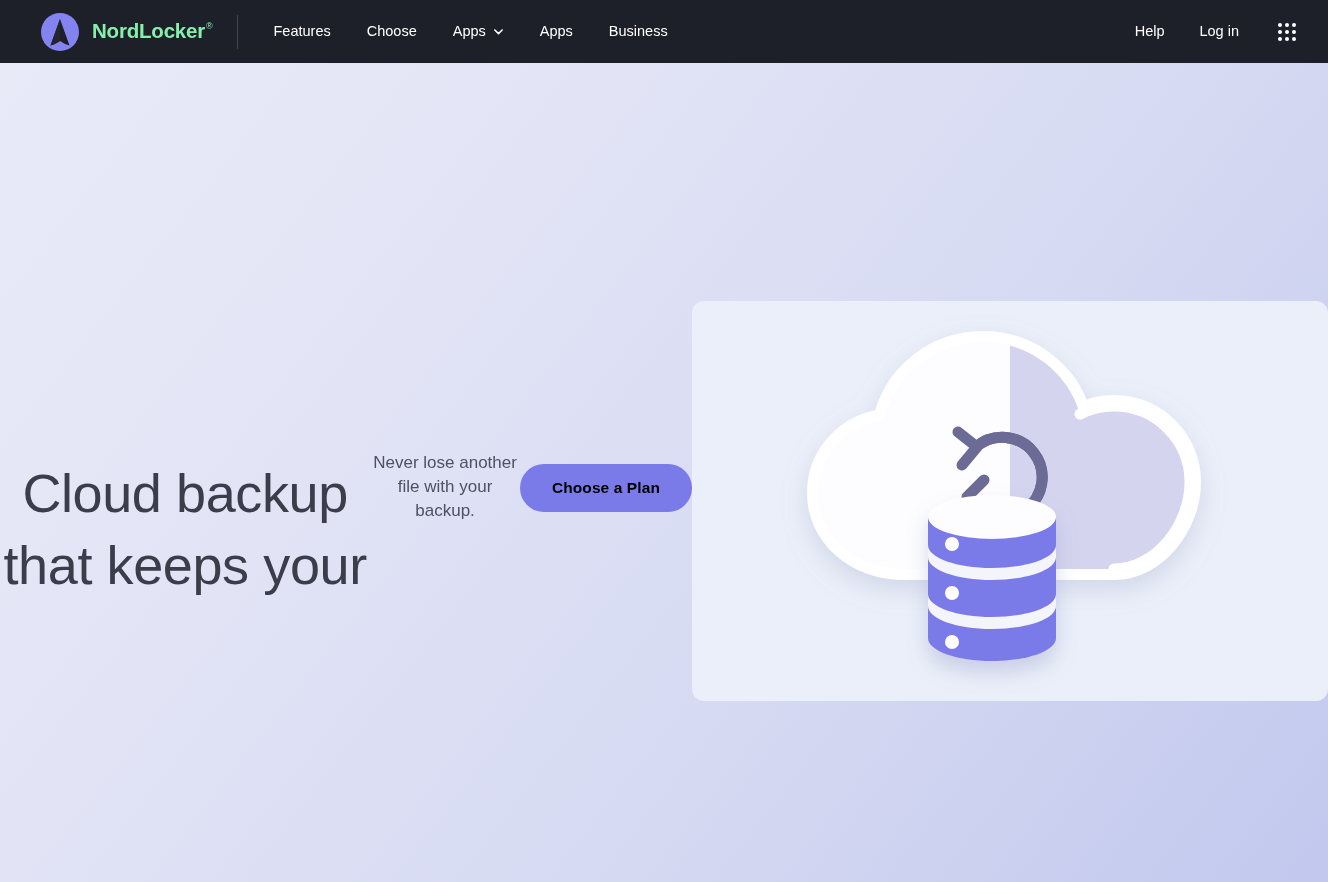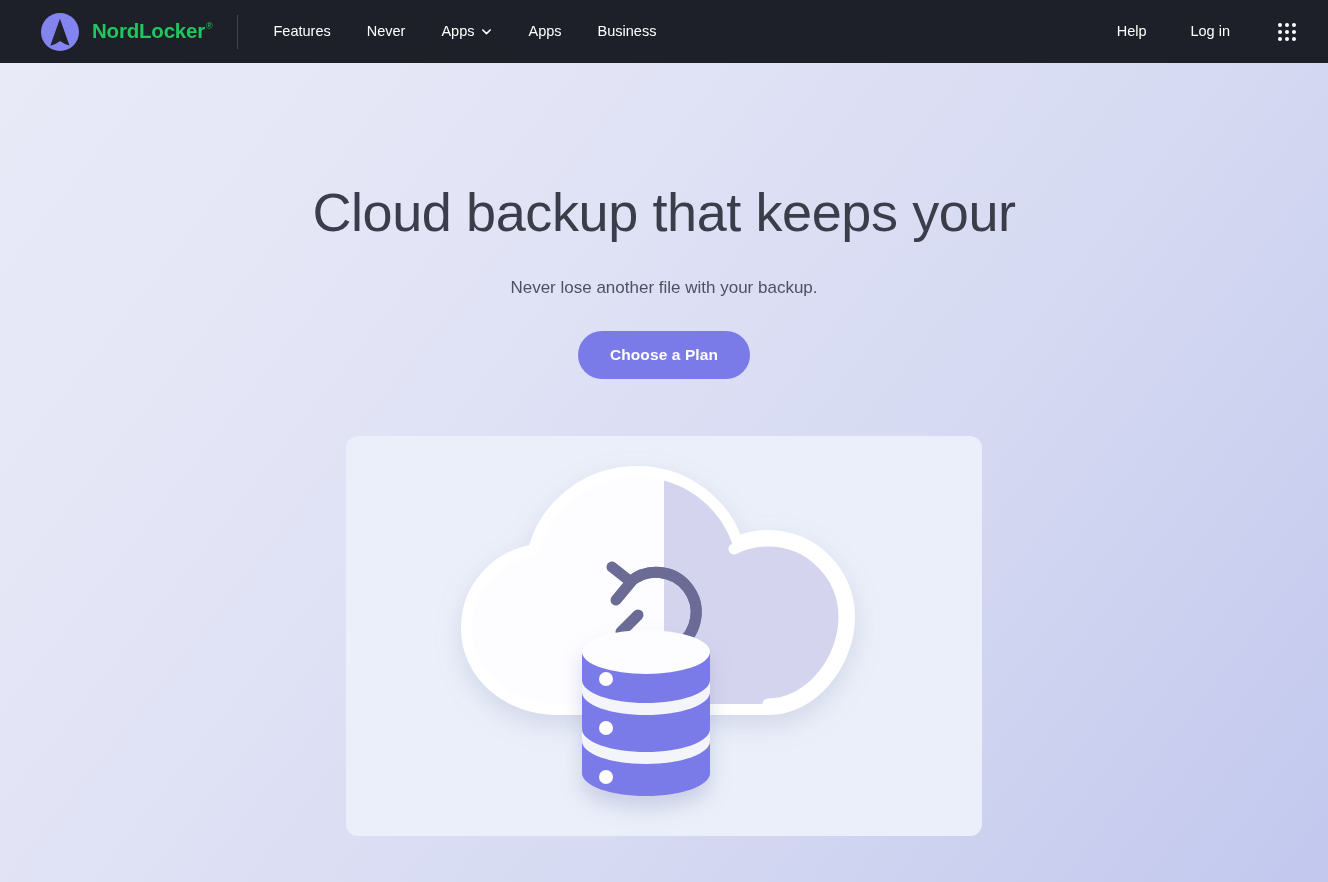--- a/index.html
+++ b/index.html
@@ -37,21 +37,21 @@
   }
 
   .brand-mark {
     width: 40px;
     height: 40px;
     flex: 0 0 40px;
     display: block;
   }
 
   .brand-name {
-    color: #22c55e;
+    color: #86efac;
     font-size: 20.5px;
     font-weight: bold;
     letter-spacing: -0.2px;
     line-height: 1;
     white-space: nowrap;
     position: relative;
   }
 
   .brand-name .reg {
     font-size: 9px;
@@ -95,21 +95,21 @@
     width: 11px;
     height: 11px;
     position: relative;
     top: -1px;
   }
 
   .nav-right {
     margin-left: auto;
     display: flex;
     align-items: center;
-    gap: 16px;
+    gap: 7px;
   }
 
   .nav-right .nav-link { padding: 10px 14px; }
 
   .grid-icon {
     width: 34px;
     height: 34px;
     display: grid;
     grid-template-columns: repeat(3, 1fr);
     grid-template-rows: repeat(3, 1fr);
@@ -129,21 +129,21 @@
   }
 
   
   .hero {
     position: relative;
     width: 1328px;
     height: 819px;
     background: linear-gradient(128deg, #e9eaf8 0%, #e3e5f6 28%, #d6daf2 62%, #c2c8ee 100%);
     overflow: hidden;
     display: flex;
-    flex-direction: column;
+    flex-direction: row;
     align-items: center;
   }
 
   .hero-title {
     margin-top: 113px;
     width: 760px;
     text-align: center;
     font-size: 54px;
     line-height: 72px;
     font-weight: normal;
@@ -155,21 +155,21 @@
     margin-top: 28px;
     font-size: 17px;
     line-height: 24px;
     color: #4e5161;
     text-align: center;
   }
 
   .cta-button {
     margin-top: 31px;
     background: #7a7ae8;
-    color: #ffffff;
+    color: #000000;
     font-size: 15.5px;
     font-weight: bold;
     border: none;
     border-radius: 999px;
     padding: 0 32px;
     height: 48px;
     line-height: 48px;
     cursor: pointer;
     font-family: inherit;
     letter-spacing: 0.1px;
@@ -212,21 +212,21 @@
     <span class="brand-name"><span>NordLocker</span><span class="reg">®</span></span>
   </div>
 
   <div class="nav-divider"></div>
 
   <ul class="nav-links">
     <li class="nav-link">
       <span>Features</span>
     </li>
     <li class="nav-link">
-      <span>Never</span>
+      <span>Choose</span>
     </li>
     <li class="nav-link">
       <span>Apps</span>
       <span class="chevron">
         <svg viewBox="0 0 12 12" width="11" height="11">
             <path d="M2 4.3 L6 8.3 L10 4.3" fill="none" stroke="#ffffff" stroke-width="1.7" stroke-linecap="round" stroke-linejoin="round"></path>
           </svg>
       </span>
     </li>
     <li class="nav-link">

